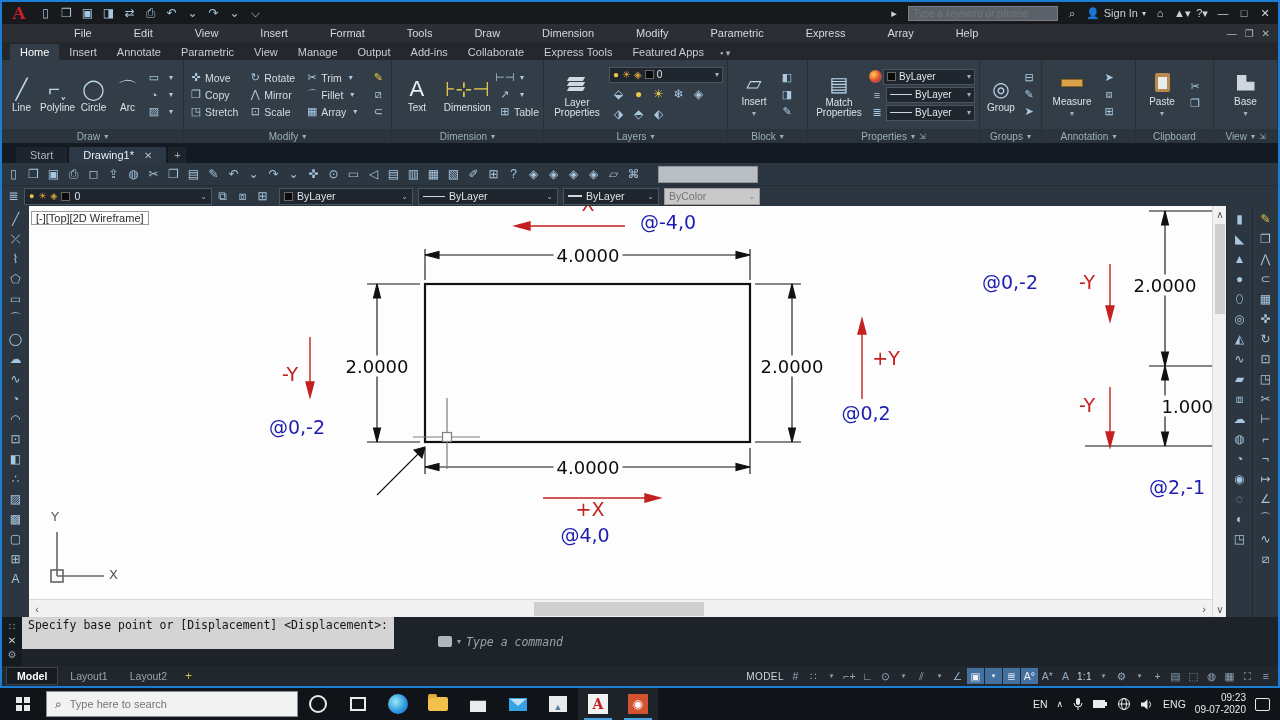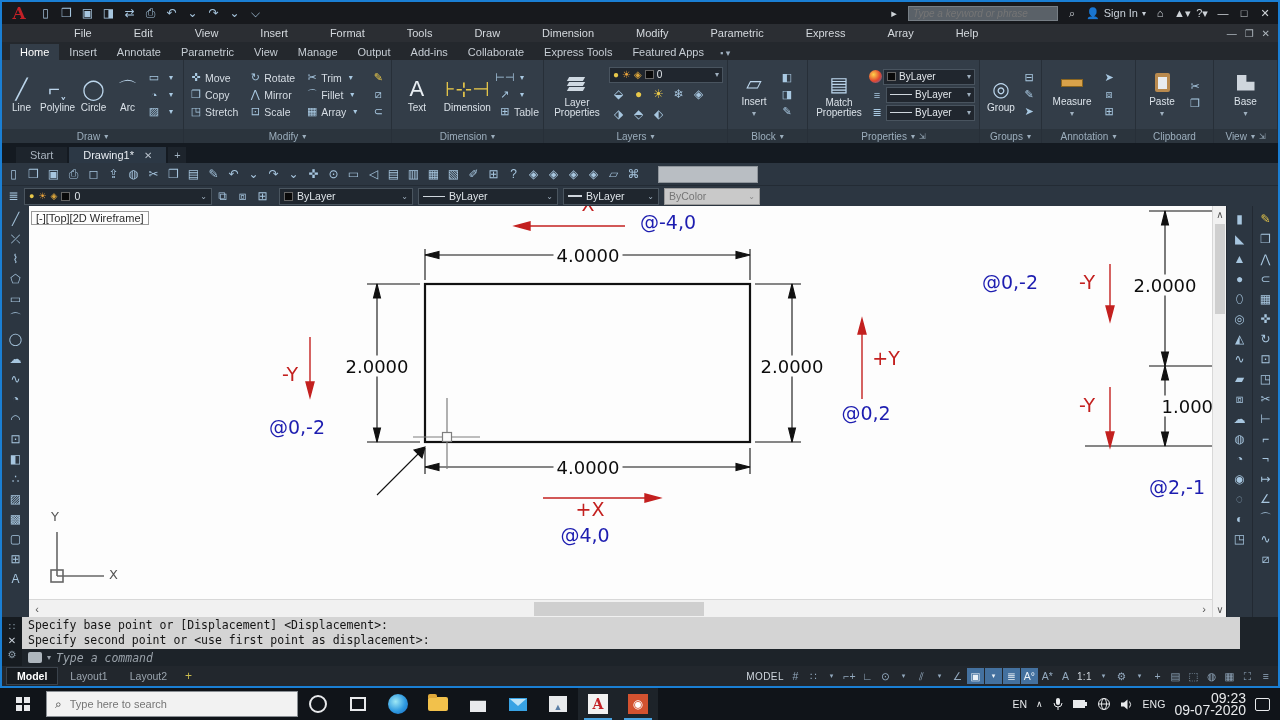--- a/index.html
+++ b/index.html
@@ -92,21 +92,21 @@
   .hthumb { position:absolute; left:505px; top:2px; width:170px; height:14px; background:#cfcfcf;}
   .vscroll { width:14px; background:#f1f1f1; border-left:1px solid #d8d8d8; position:relative; flex:0 0 auto;}
   .vscroll .arr { position:absolute; left:0; width:14px; height:16px; color:#555; font-size:10px; display:flex;align-items:center;justify-content:center;}
   .vthumb { position:absolute; top:18px; left:2px; width:10px; height:90px; background:#cfcfcf;}
   .rstrip { width:26px; background:#2c3641; border-left:1px solid #222932; display:flex; flex-direction:column; align-items:center; padding-top:3px; gap:1px; flex:0 0 auto;}
   .rstrip .tbi{ width:21px; height:19px; font-size:12px;}
 
   
   .cmd { height:49px; background:#1d2329; display:flex; flex:0 0 auto;}
   .cmd-strip { width:20px; background:#161b20; display:flex; flex-direction:column; align-items:center; gap:3px; padding-top:4px; color:#8fa0ae; font-size:10px;}
-  .cmd-main { flex:1; display:flex; flex-direction:column;}
+  .cmd-main { flex:1; display:flex; }
   .cmd-hist { margin-right:38px; background:#d4d4d4; color:#141414; font-family:"DejaVu Sans Mono",monospace; font-size:11.5px; line-height:15px; padding:1px 6px; height:32px;}
   .cmd-input { flex:1; display:flex; align-items:center; gap:5px; padding-left:6px; color:#9aa2aa;}
   .cmd-input .chip { width:14px; height:11px; background:#aeb6bd; border-radius:2px;}
   .cmd-input input { background:transparent; border:none; outline:none; color:#9aa2aa; font-style:italic; font-size:11.5px; font-family:"DejaVu Sans Mono",monospace; width:300px;}
   .cmd-input input::placeholder { color:#9aa2aa; font-style:italic;}
 
   
   .statusrow { height:20px; background:#22272d; display:flex; align-items:center; padding:0 4px; gap:2px; flex:0 0 auto;}
   .ltab { padding:2px 10px; font-size:10.5px; color:#9aa4ae;}
   .ltab.active { color:#fff; font-weight:bold; background:#171b20; border:1px solid #3a424b;}
@@ -120,21 +120,21 @@
   .taskbar { height:32px; background:#101419; display:flex; align-items:center; flex:0 0 auto;}
   .startbtn { width:46px; height:32px; display:flex; align-items:center; justify-content:center;}
   .winlogo { width:14px; height:14px; display:grid; grid-template-columns:6px 6px; grid-template-rows:6px 6px; gap:2px;}
   .winlogo i{ background:#e8eaec;}
   .tsearch { width:252px; height:26px; background:#f2f2f2; border:1px solid #8a8f94; display:flex; align-items:center; gap:8px; padding:0 8px;}
   .tsearch input{ border:none; outline:none; background:transparent; font-size:11px; color:#333; width:190px;}
   .tkicon { width:40px; height:32px; display:flex; align-items:center; justify-content:center; position:relative;}
   .tkicon.open::after{ content:""; position:absolute; bottom:0; left:6px; right:6px; height:2px; background:#4aa3e0;}
   .tkicon.open { background:#1d2329;}
   .tray { margin-left:auto; display:flex; align-items:center; gap:9px; padding-right:10px; color:#e8eaec; font-size:10.5px;}
-  .clock { text-align:right; font-size:14px; line-height:12px;}
+  .clock { text-align:right; font-size:10px; line-height:12px;}
   .notif { width:15px; height:13px; border:1px solid #e8eaec; border-radius:2px;}
   .edge { width:20px; height:20px; border-radius:50%; background:radial-gradient(circle at 38% 38%, #9ee8f5, #2f9ae0 55%, #1565c0);}
   .folder { width:20px; height:14px; background:#f2c14b; border-radius:2px; position:relative;}
   .folder::before{ content:""; position:absolute; top:-3px; left:0; width:9px; height:4px; background:#e0a93a; border-radius:2px 2px 0 0;}
   .store { width:16px; height:16px; background:#e8eaec; clip-path:polygon(0 30%,100% 30%,100% 100%,0 100%);}
   .mailic { width:18px; height:13px; background:#38a3e4; position:relative;}
   .mailic::after{ content:""; position:absolute; left:1px; top:1px; border-left:8px solid transparent; border-right:8px solid transparent; border-top:7px solid #bfe4f7;}
   .photos { width:18px; height:16px; background:#e8eaec; display:flex; align-items:flex-end; justify-content:center; font-size:9px; color:#5a7ea6;}
   .acadtile { width:20px; height:20px; background:#f2f2f2; color:#c32127; font-weight:bold; display:flex; align-items:center; justify-content:center; font-family:"DejaVu Serif",serif; font-size:14px;}
   .ppttile { width:20px; height:20px; background:#d35230; color:#fff; display:flex; align-items:center; justify-content:center; font-size:12px;}
@@ -783,21 +783,20 @@
 
   <div class="cmd">
     <div class="cmd-strip">
       <span>∷</span>
       <span style="color:#c9d1d9;">✕</span>
       <span>⚙</span>
     </div>
     <div class="cmd-main">
       <div class="cmd-hist">
         <div>Specify base point or [Displacement] &lt;Displacement&gt;:</div>
-        <div>Specify second point or &lt;use first point as displacement&gt;:</div>
       </div>
       <div class="cmd-input">
         <span class="chip"></span>
         <span style="font-size:8px;">▾</span>
         <input placeholder="Type a command" style="">
       </div>
     </div>
   </div>
 
   <div class="statusrow">

